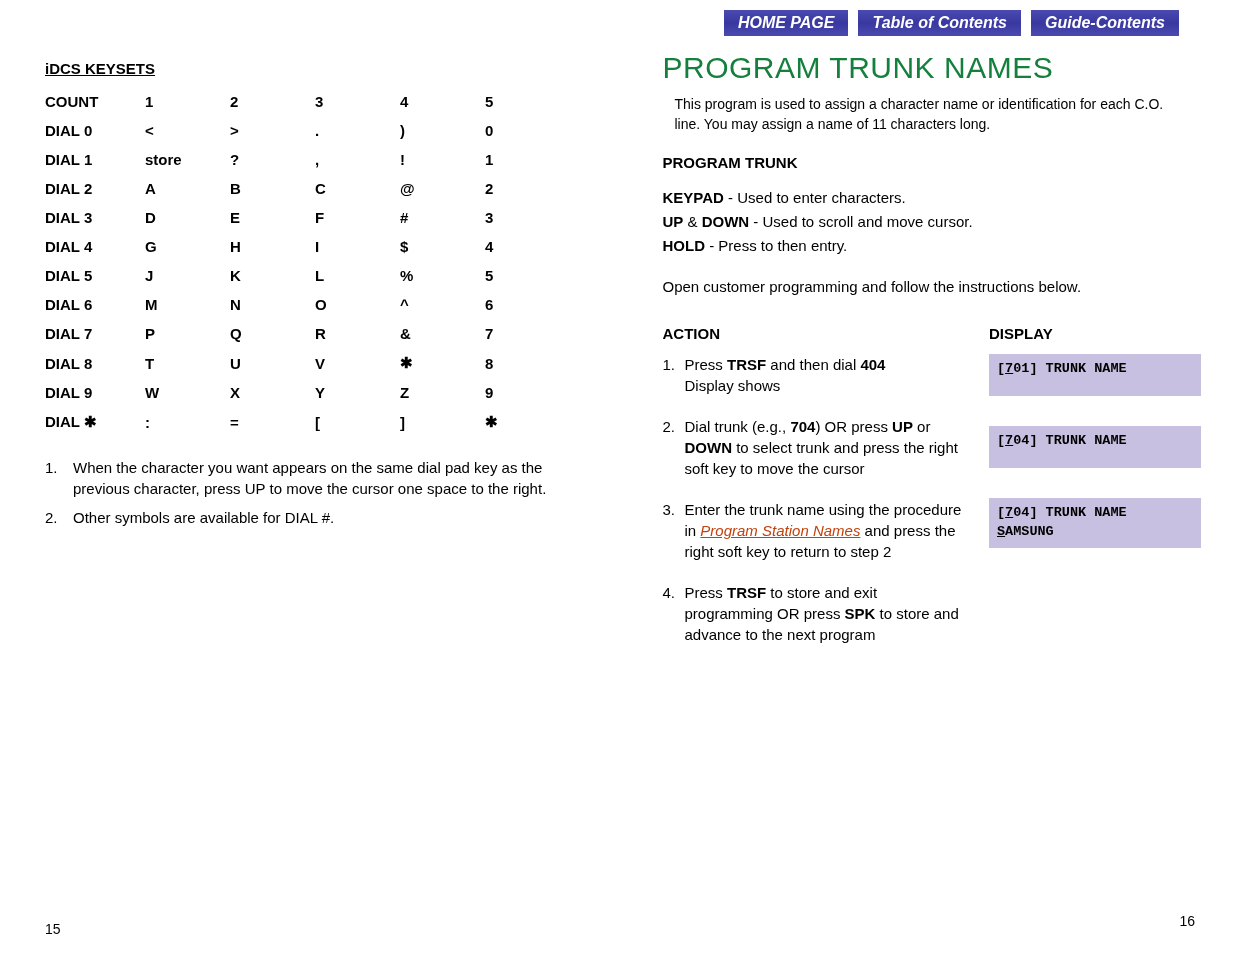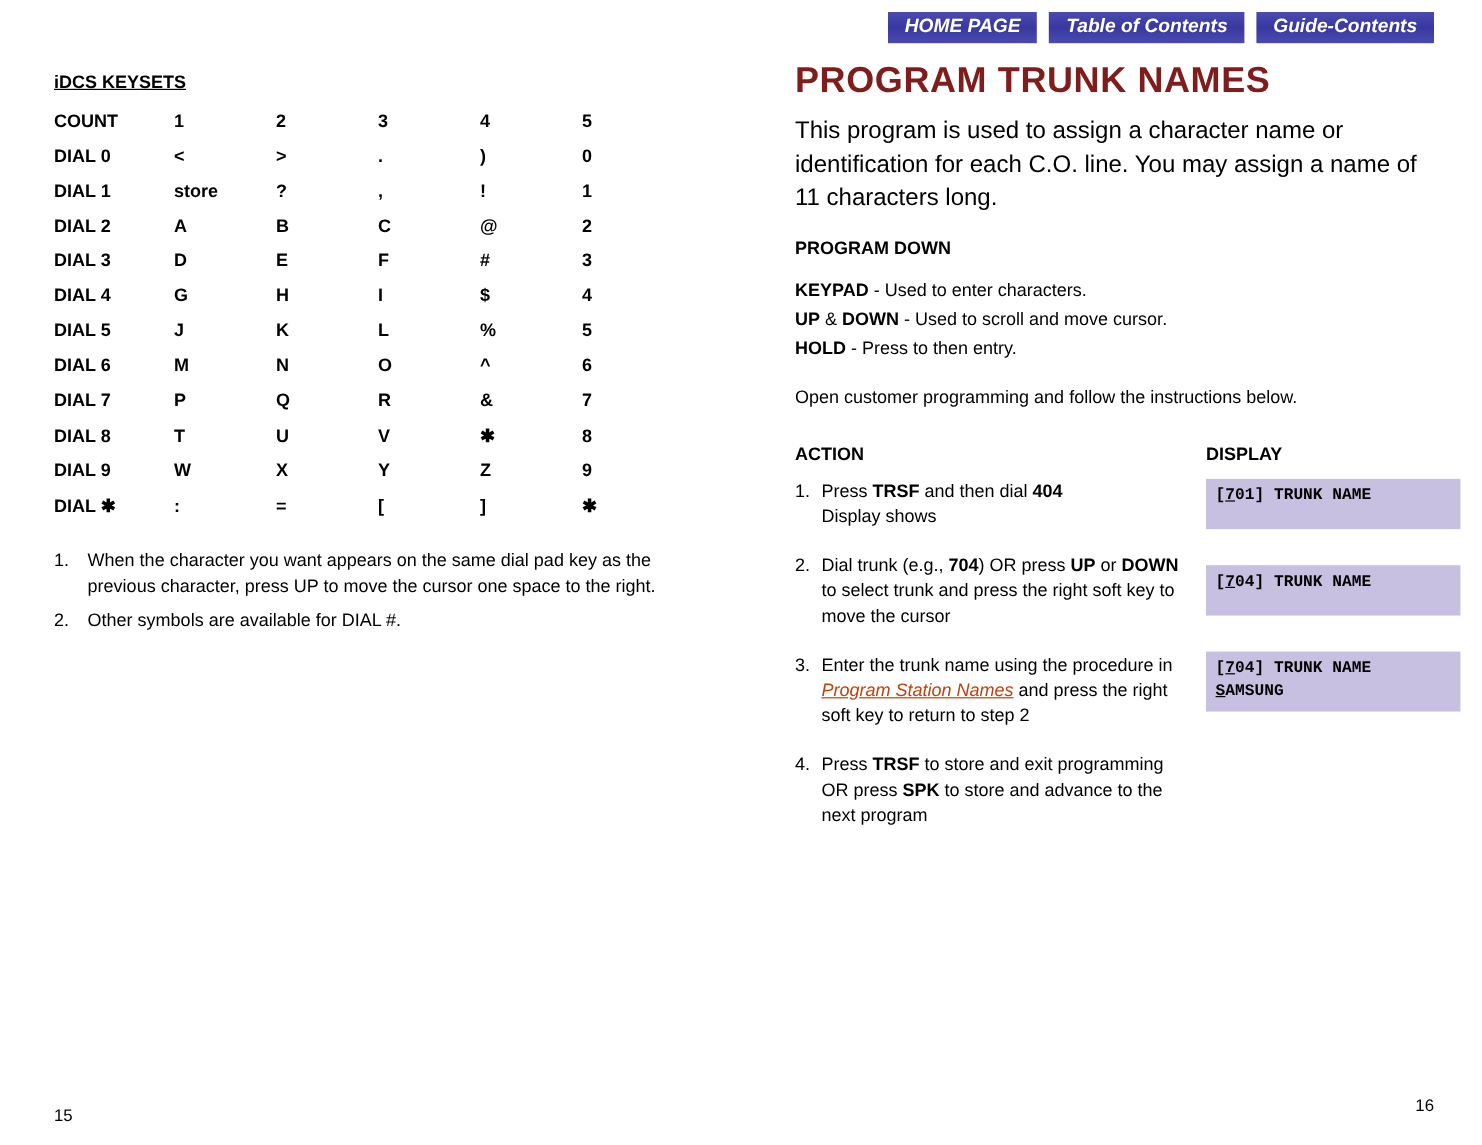--- a/index.html
+++ b/index.html
@@ -17,21 +17,21 @@
     width: 100%;
     height: 100%;
   }
   .left-page, .right-page {
     width: 50%;
     padding: 20px 40px 20px 45px;
     box-sizing: border-box;
     position: relative;
   }
   .right-page {
-    padding: 10px 40px 20px 45px;
+    padding: 10px 56px 20px 45px;
   }
   .nav-buttons {
     display: flex;
     justify-content: flex-end;
     gap: 10px;
     margin-bottom: 15px;
   }
   .nav-btn {
     background: #3c3c9e;
     background: linear-gradient(180deg, #4a4ab0 0%, #3838a0 50%, #4a4ab0 100%);
@@ -85,30 +85,31 @@
     left: 45px;
     font-size: 14px;
   }
   .page-num-right {
     position: absolute;
     bottom: 25px;
     right: 40px;
     font-size: 14px;
   }
   .main-heading {
-    color: #7f1d1d;
-    font-weight: bold;
+    color: #15803d;
+    font-weight: normal;
     font-size: 30px;
     margin: 10px 0 10px 0;
     letter-spacing: 0.5px;
   }
   .intro-text {
     line-height: 1.4;
     margin-bottom: 20px;
-    font-size: 20px;
+    font-size: 14px;
+    margin-left: 12px;
   }
   .subheading {
     font-weight: bold;
     margin-bottom: 15px;
     font-size: 15px;
   }
   .key-list {
     line-height: 1.6;
     margin-bottom: 20px;
     font-size: 15px;
@@ -289,21 +290,21 @@
   <div class="right-page">
     <div class="nav-buttons">
       <button class="nav-btn">HOME PAGE</button>
       <button class="nav-btn">Table of Contents</button>
       <button class="nav-btn">Guide-Contents</button>
     </div>
 
     <div class="main-heading">PROGRAM TRUNK NAMES</div>
     <div class="intro-text">This program is used to assign a character name or identification for each C.O. line. You may assign a name of 11 characters long.</div>
 
-    <div class="subheading">PROGRAM DOWN</div>
+    <div class="subheading">PROGRAM TRUNK</div>
     <div class="key-list">
       <div>
         <span class="bold">KEYPAD</span><span> - Used to enter characters.</span>
       </div>
       <div>
         <span class="bold">UP</span><span> &amp; </span><span class="bold">DOWN</span><span> - Used to scroll and move cursor.</span>
       </div>
       <div>
         <span class="bold">HOLD</span><span> - Press to then entry.</span>
       </div>

